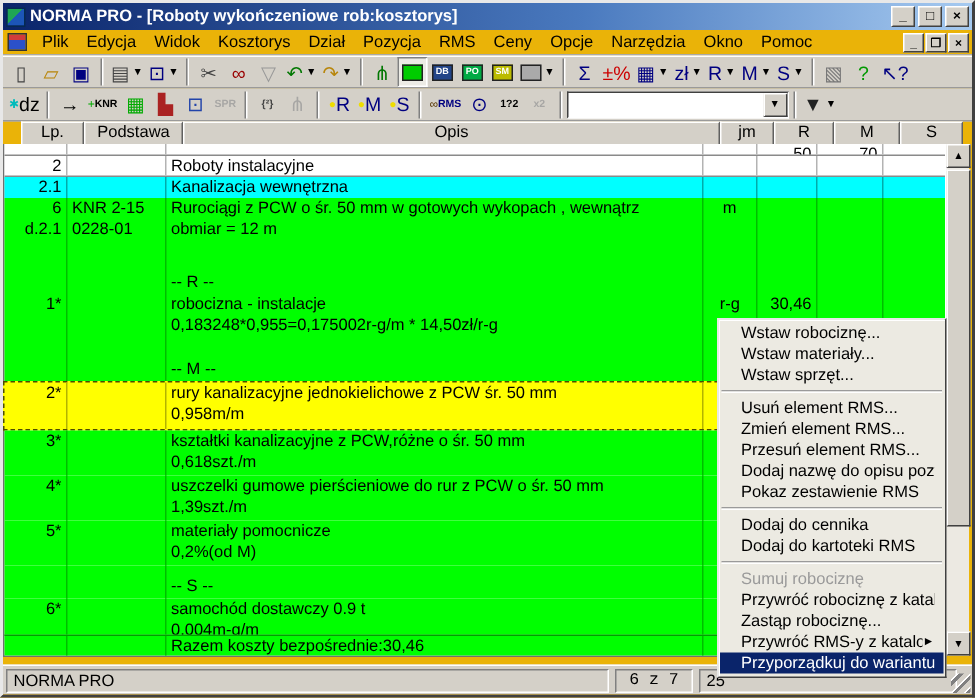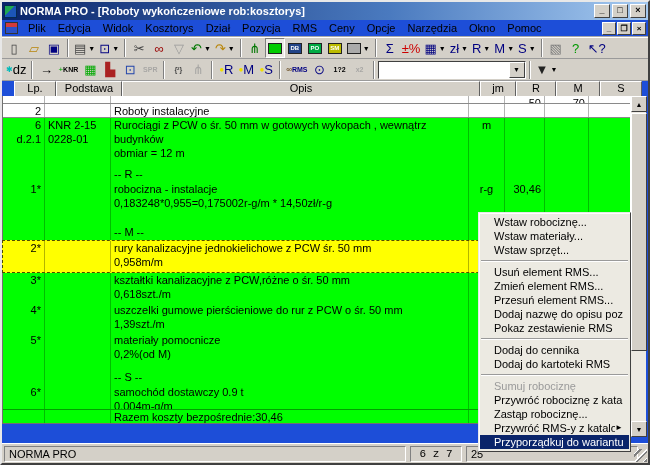--- a/index.html
+++ b/index.html
@@ -1,17 +1,17 @@
 <!DOCTYPE html>
 <html><head>
 <meta charset="utf-8">
 <style>
   * { box-sizing: border-box; margin: 0; padding: 0; }
   body { margin:0; background:#808080; font-family:"Liberation Sans",sans-serif; }
-  .window{ position:relative; width:650px; height:465px; background:#1d4ed8;
+  .window{ position:relative; width:650px; height:465px; background:#eab308;
     border:2px solid; border-color:#E8E8E8 #404040 #404040 #E8E8E8; overflow:hidden;
     font-size:11px; color:#000; }
 
   
   .titlebar{ position:absolute; left:0; top:0; width:646px; height:18px;
     background:linear-gradient(90deg,#0A246A,#4A7ABF 60%,#A6CAF0);
     display:flex; align-items:center; padding:0 2px; }
   .app-icon{ width:13px; height:13px; margin-right:3px; flex:none;
     background:linear-gradient(135deg,#1fa653 0 45%,#1c56b8 45% 100%); border:1px solid #052a52; }
   .title-text{ color:#fff; font-weight:bold; font-size:11px; white-space:nowrap; letter-spacing:0; }
@@ -338,33 +338,41 @@
     <div class="trow wrow" style="height:14px;">
       <div class="c lp">2</div>
       <div class="c"></div>
       <div class="c">Roboty instalacyjne</div>
       <div class="c jm"></div>
         <div class="c"></div>
         <div class="c"></div>
         <div class="c"></div>
     </div>
 
+    <div class="trow cyrow" style="height:14px;">
+      <div class="c lp">2.1</div>
+      <div class="c"></div>
+      <div class="c">Kanalizacja wewnętrzna</div>
+      <div class="c jm"></div>
+        <div class="c"></div>
+        <div class="c"></div>
+        <div class="c"></div>
+    </div>
 
     <div class="trow grow" style="height:46px;">
       <div class="c lp">
         <div class="ln">6</div>
         <div class="ln">d.2.1</div>
       </div>
       <div class="c">
         <div class="ln">KNR 2-15</div>
         <div class="ln">0228-01</div>
       </div>
       <div class="c">
         <div class="ln">Rurociągi z PCW o śr. 50 mm w gotowych wykopach , wewnątrz</div>
-        <div class="ln">budynków</div>
         <div class="ln">obmiar = 12 m</div>
       </div>
       <div class="c jm">m</div>
       <div class="c"></div>
         <div class="c"></div>
         <div class="c"></div>
     </div>
 
     <div class="trow grow" style="height:18px;">
       <div class="c lp"></div>

